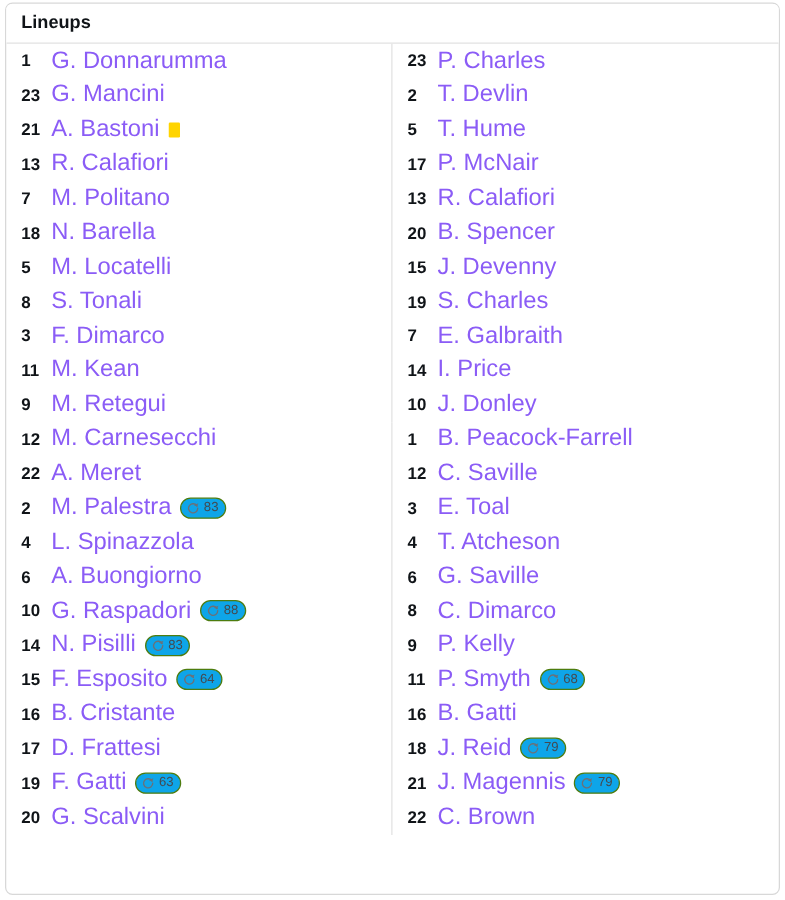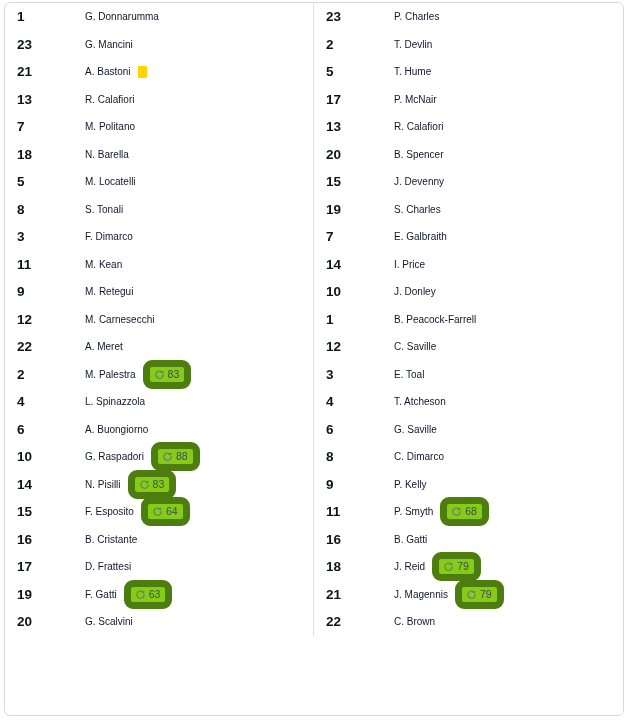--- a/index.html
+++ b/index.html
@@ -62,59 +62,59 @@
     white-space: nowrap;
   }
   .player-num {
     width: 24px;
     flex: 0 0 24px;
     font-weight: bold;
     font-size: 13.5px;
     color: #101418;
   }
   .player-name {
-    font-size: 10px;
-    color: #0f172a;
-    margin-left: 44px;
+    font-size: 19px;
+    color: #8b5cf6;
   }
   .card-yellow {
     display: inline-block;
     width: 9px;
     height: 12px;
     background: #ffd400;
     border-radius: 1px;
     margin-left: 7px;
     vertical-align: -1px;
   }
   .sub-badge {
     display: inline-flex;
     align-items: center;
     gap: 3px;
     margin-left: 7px;
     padding: 1px 5px 1px 4px;
-    border: 7px solid #4d7c0f;
+    border: 1px solid #4d7c0f;
     border-radius: 9px;
     font-size: 10.5px;
     color: #444a50;
     line-height: 13px;
-    background: #84cc16;
+    background: #0ea5e9;
   }
   .sub-badge svg {
     display: block;
   }
   .subs-header {
     border-top: 1px solid #e2e2e2;
   }
 </style>
 </head>
 <body>
 
 <div id="page">
   <div class="panel">
 
+    <div class="section-header">Lineups</div>
 
     <div class="columns">
       <div class="col left" id="lineups-home">
           <div class="player-row">
             <span class="player-num">1</span>
             <span class="player-name">G. Donnarumma</span>
           </div>
           <div class="player-row">
             <span class="player-num">23</span>
             <span class="player-name">G. Mancini</span>

